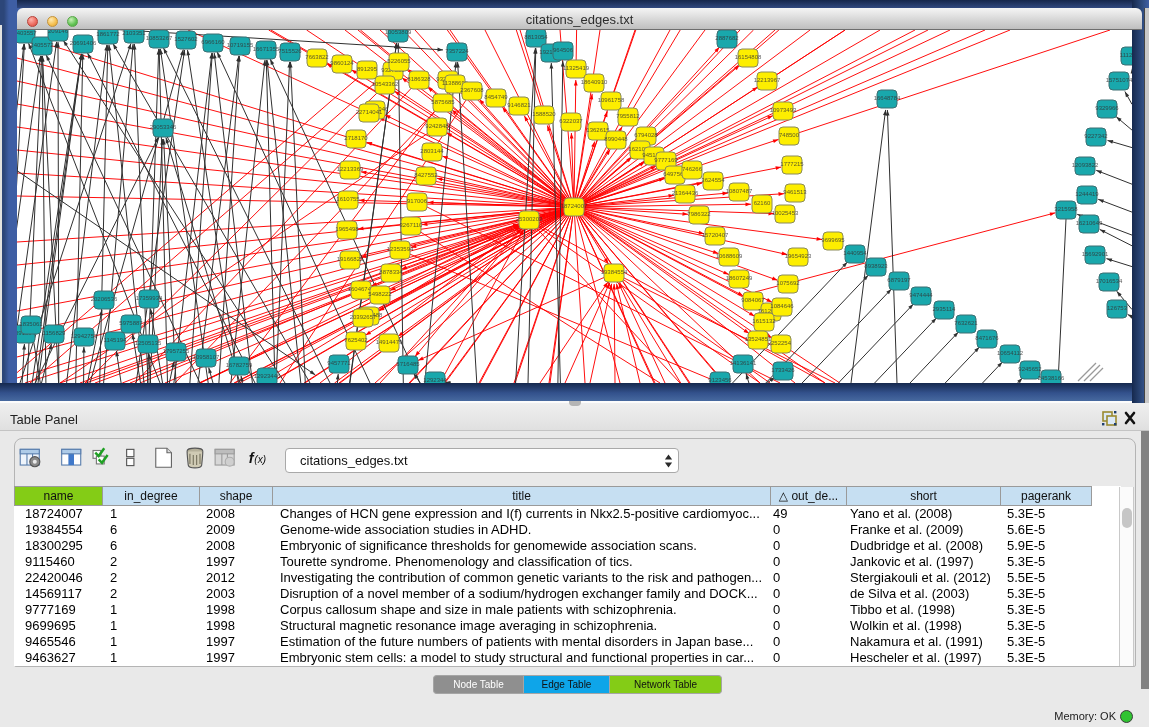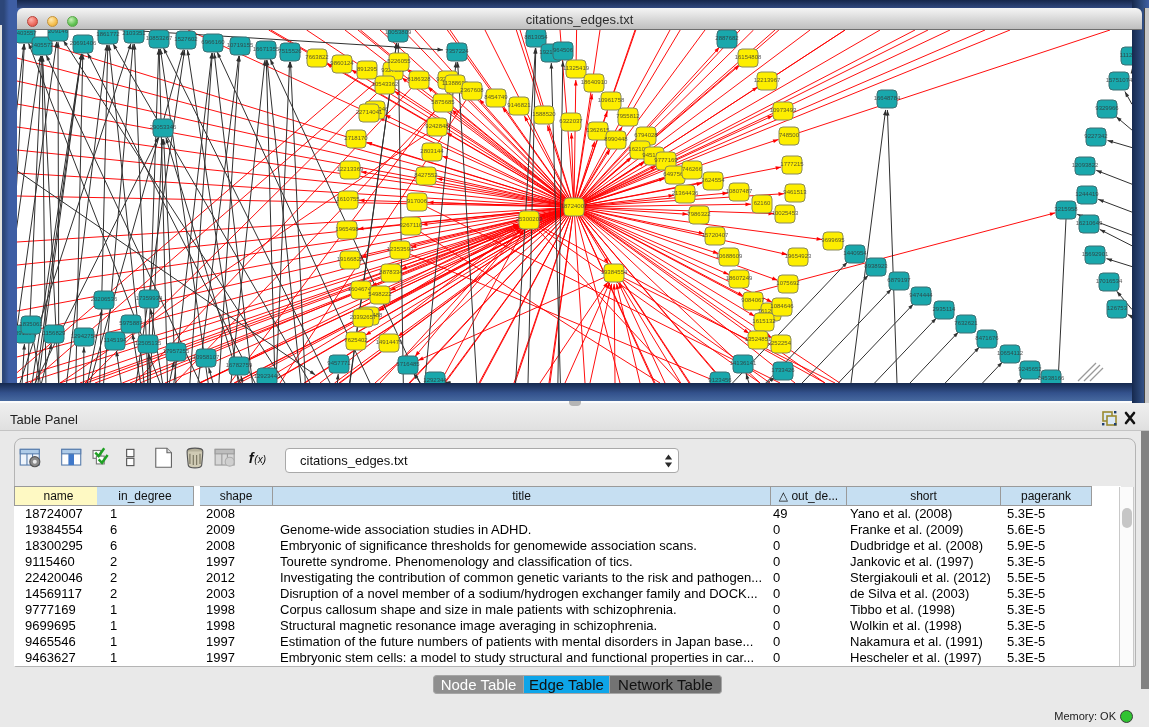--- a/index.html
+++ b/index.html
@@ -18,21 +18,21 @@
 #pbar{left:0;top:403px;width:1149px;height:28px;background:linear-gradient(#efefef,#e0e0e0);border-bottom:1px solid #c4c4c4}
 #ptitle{left:10px;top:412px;font-size:13px;color:#222}
 #inner{left:14px;top:438px;width:1122px;height:229px;border:1px solid #b4b4b4;border-radius:8px 8px 2px 2px;background:#e9e9e9}
 #combo{left:285px;top:448px;width:394px;height:25px;background:#fff;border:1px solid #a9a9a9;border-radius:4px;font-size:13px;color:#111;line-height:23px;padding-left:14px}
 .hdr{top:486px;height:20px;background:#c6dff2;border:1px solid #9a9a9a;border-left:none;font-size:12px;color:#111;text-align:center;line-height:19px}
 #tablebg{left:14px;top:486px;width:1107px;height:180px;background:#fff}
 .trow{position:absolute;left:14px;width:1086px;height:16px;font-size:13px;color:#000}
 .trow span{position:absolute;top:0;line-height:16px;white-space:nowrap}
 #vscroll{left:1119px;top:487px;width:15px;height:179px;background:#fbfbfb;border-left:1px solid #c9c9c9;border-right:1px solid #c9c9c9}
 #vthumb{left:1122px;top:508px;width:10px;height:20px;background:#c6c6c6;border-radius:5px}
-.tab{top:675px;height:19px;font-size:15px;line-height:18px;text-align:center;border:1px solid #a5a5a5}
+.tab{top:675px;height:19px;font-size:10px;line-height:18px;text-align:center;border:1px solid #a5a5a5}
 #mem{left:1020px;top:710px;width:96px;text-align:right;font-size:11px;color:#222}
 #memdot{left:1120px;top:710px;width:13px;height:13px;border-radius:50%;background:#30c332;border:1px solid #3c3c3c}
 #mainR{left:1141px;top:431px;width:8px;height:258px;background:#828282}
 </style></head><body>
 <div class="abs" id="deskTop"></div>
 <div class="abs" id="deskL"></div>
 <div class="abs" id="sliverL"></div>
 <div class="abs" id="deskB"></div>
 <div class="abs" id="whiteB"></div>
 <div class="abs" id="deskR"></div>
@@ -865,31 +865,32 @@
         <text x="0" y="15" font-size="13" font-style="italic" font-weight="bold" fill="#111">f</text>
         <text x="5" y="15" font-size="9" font-style="italic" fill="#111">(x)</text>
       </g>
     </g>
 </svg>
 <div class="abs" id="combo">citations_edges.txt</div>
 <svg class="abs" style="left:663px;top:453px" width="11" height="16" xmlns="http://www.w3.org/2000/svg">
     <path d="M5.5 1.5 l3.6 5 h-7.2 z M5.5 14.5 l3.6 -5 h-7.2 z" fill="#2a2a2a"></path>
   </svg>
 <div class="abs" id="tablebg"></div>
-<div class="abs hdr" style="left:14px;width:89px;border-left:1px solid #9a9a9a;background:#fef9c3">name</div>
-<div class="abs hdr" style="left:97px;width:97px">in_degree</div>
+<div class="abs hdr" style="left:14px;width:89px;border-left:1px solid #9a9a9a;background:#84cc16">name</div>
+<div class="abs hdr" style="left:103px;width:97px">in_degree</div>
 <div class="abs hdr" style="left:200px;width:73px">shape</div>
 <div class="abs hdr" style="left:273px;width:498px">title</div>
 <div class="abs hdr" style="left:771px;width:76px">△ out_de...</div>
 <div class="abs hdr" style="left:847px;width:154px">short</div>
 <div class="abs hdr" style="left:1001px;width:91px">pagerank</div>
 <div class="trow" style="top:506px">
     <span style="left:11px">18724007</span>
     <span style="left:96px">1</span>
     <span style="left:192px">2008</span>
+    <span style="left:266px">Changes of HCN gene expression and I(f) currents in Nkx2.5-positive cardiomyoc...</span>
     <span style="left:759px">49</span>
     <span style="left:836px">Yano et al. (2008)</span>
     <span style="left:993px">5.3E-5</span>
   </div>
 <div class="trow" style="top:522px">
     <span style="left:11px">19384554</span>
     <span style="left:96px">6</span>
     <span style="left:192px">2009</span>
     <span style="left:266px">Genome-wide association studies in ADHD.</span>
     <span style="left:759px">0</span>
@@ -966,15 +967,15 @@
     <span style="left:266px">Embryonic stem cells: a model to study structural and functional properties in car...</span>
     <span style="left:759px">0</span>
     <span style="left:836px">Hescheler et al. (1997)</span>
     <span style="left:993px">5.3E-5</span>
   </div>
 
 <div class="abs" id="vscroll"></div>
 <div class="abs" id="vthumb"></div>
 <div class="abs tab" style="left:433px;width:90px;background:#8f8f8f;color:#fff;border-radius:4px 0 0 4px;border-right:none">Node Table</div>
 <div class="abs tab" style="left:523px;width:87px;background:#0ea5e9;color:#111">Edge Table</div>
-<div class="abs tab" style="left:610px;width:112px;background:#737373;color:#111;border-left:none;border-radius:0 4px 4px 0">Network Table</div>
+<div class="abs tab" style="left:610px;width:112px;background:#84cc16;color:#111;border-left:none;border-radius:0 4px 4px 0">Network Table</div>
 <div class="abs" id="mem">Memory: OK</div>
 <div class="abs" id="memdot"></div>
 <div class="abs" id="mainR"></div>
 </body></html>

